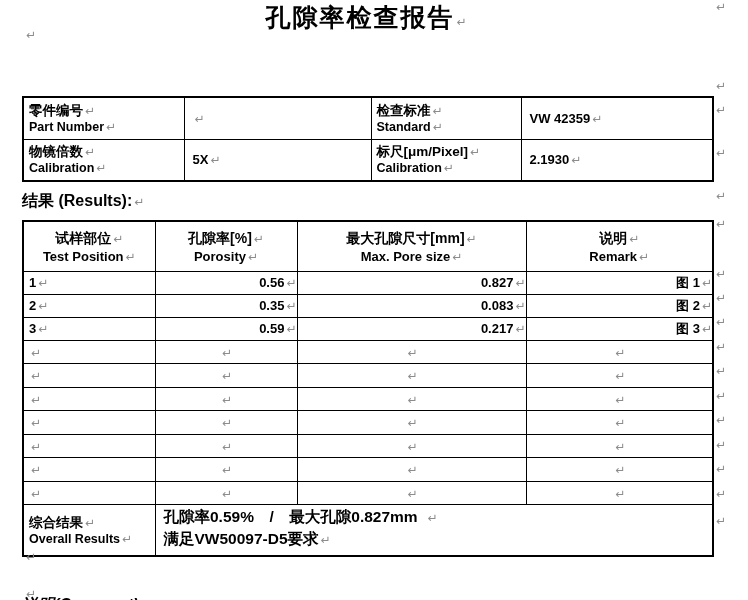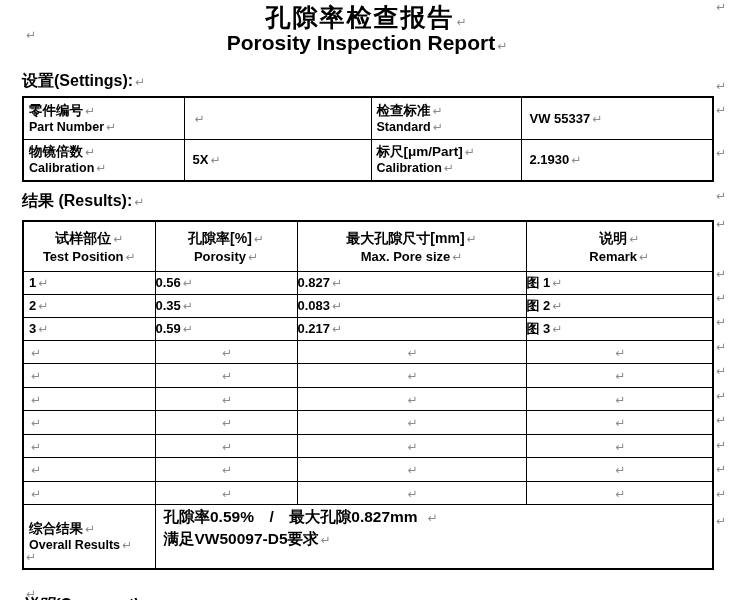--- a/index.html
+++ b/index.html
@@ -53,66 +53,64 @@
   .cell-label .cn { font-size:13.5px; font-weight:bold; line-height:1.35; }
   .cell-label .en { font-size:12.5px; font-weight:bold; line-height:1.2; }
   .cell-value { padding-left:8px; font-size:13px; font-weight:bold; }
 
   
   .r-head td { height:50px; text-align:center; }
   .r-head .cn { font-size:14px; font-weight:bold; line-height:1.5; }
   .r-head .en { font-size:13px; font-weight:bold; line-height:1.2; }
   .r-data td { height:23px; font-size:13px; font-weight:bold; }
   .r-data .c1 { padding-left:5px; text-align:left; }
-  .r-data .cc { text-align:left; }
+  .r-data .cc { text-align:right; }
   .r-empty td { height:23.5px; }
   .r-empty .c1 { padding-left:5px; text-align:left; }
   .r-empty .cc { text-align:center; }
   .r-overall td { height:44px; }
-  .overall-text { padding:1px 4px 19px 8px; }
+  .overall-text { padding:1px 4px 6px 8px; }
   .overall-text .ln { font-size:15.5px; font-weight:bold; line-height:1.4; white-space:pre; }
 </style>
 </head>
 <body>
 
 <div class="page">
 
   <div class="title-cn"><span>孔隙率检查报告</span><span class="pm">↵</span></div>
-  <div class="title-en"><span>Porosity Inspection Report</span><span class="pm">↵</span></div>
-
-  <div class="sec-h settings"><span>设置(Settings):</span><span class="pm">↵</span></div>
+
 
   <table class="settings">
     <colgroup>
         <col style="width:161px">
         <col style="width:187px">
         <col style="width:150px">
         <col style="width:192px">
       </colgroup>
     <tbody>
         <tr>
       <td class="cell-label">
         <div class="cn"><span>零件编号</span><span class="pm">↵</span></div>
         <div class="en"><span>Part Number</span><span class="pm">↵</span></div>
       </td>
       <td class="cell-value"><span></span><span class="pm">↵</span></td>
       <td class="cell-label">
         <div class="cn"><span>检查标准</span><span class="pm">↵</span></div>
         <div class="en"><span>Standard</span><span class="pm">↵</span></div>
       </td>
-      <td class="cell-value"><span>VW 55337</span><span class="pm">↵</span></td>
+      <td class="cell-value"><span>VW 42359</span><span class="pm">↵</span></td>
     </tr>
     <tr>
       <td class="cell-label">
         <div class="cn"><span>物镜倍数</span><span class="pm">↵</span></div>
         <div class="en"><span>Calibration</span><span class="pm">↵</span></div>
       </td>
       <td class="cell-value"><span>5X</span><span class="pm">↵</span></td>
       <td class="cell-label">
-        <div class="cn"><span>标尺[μm/Part]</span><span class="pm">↵</span></div>
+        <div class="cn"><span>标尺[μm/Pixel]</span><span class="pm">↵</span></div>
         <div class="en"><span>Calibration</span><span class="pm">↵</span></div>
       </td>
       <td class="cell-value"><span>2.1930</span><span class="pm">↵</span></td>
     </tr>
   </tbody>
     </table>
 
   <div class="sec-h results"><span>结果 (Results):</span><span class="pm">↵</span></div>
 
   <table class="results">

